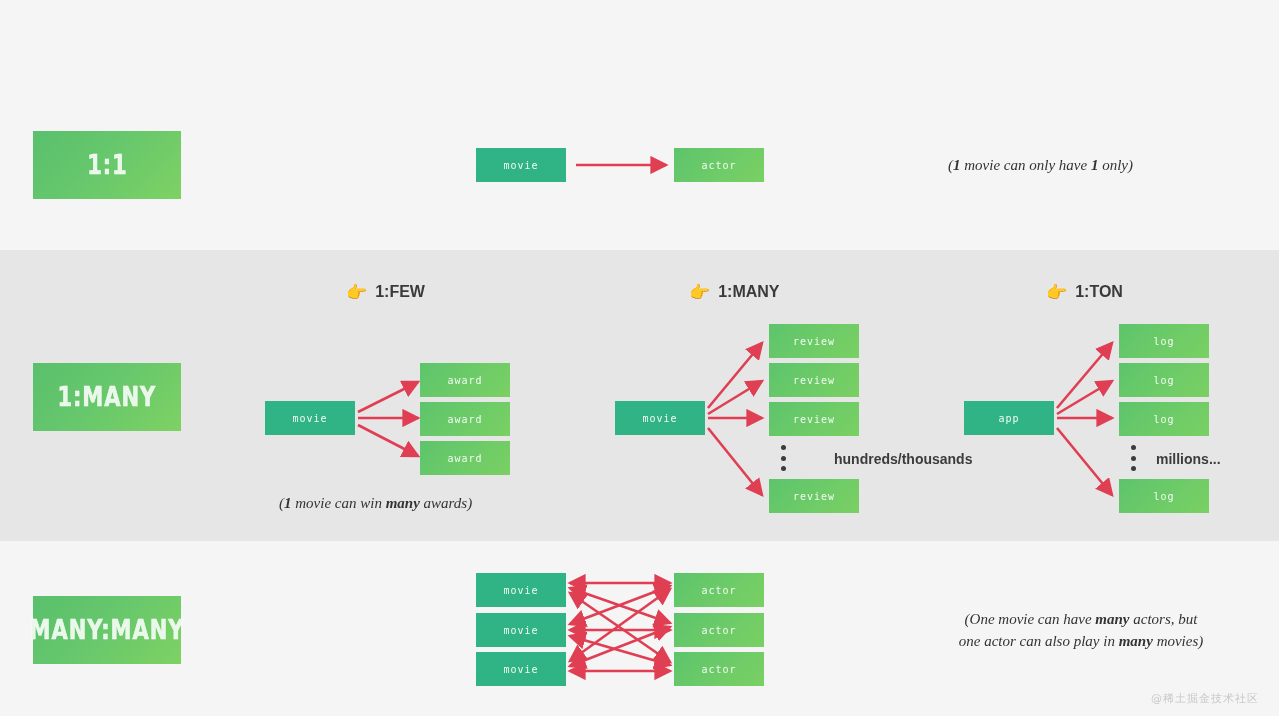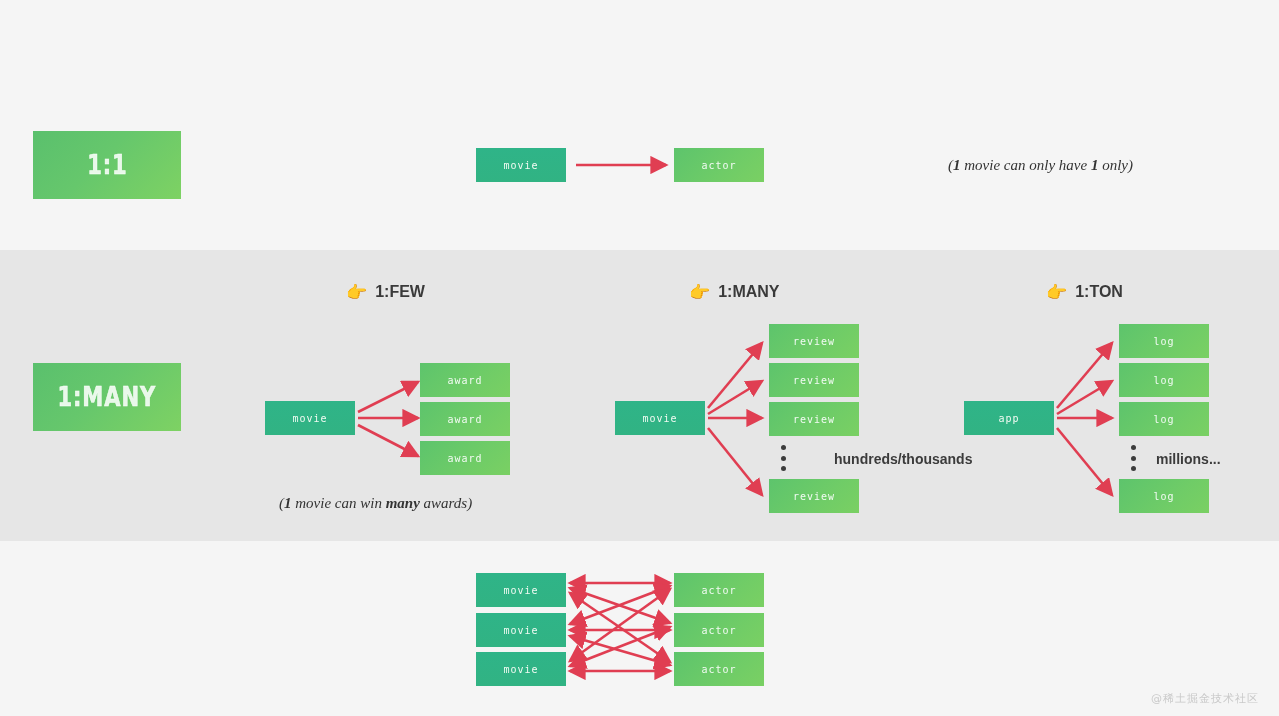--- a/index.html
+++ b/index.html
@@ -232,20 +232,23 @@
   <div class="vdots" style="left:1131px; top:445px;">
     <i></i>
       <i></i>
       <i></i>
   </div>
   <div class="dots-cap" style="left:1156px; top:451px;text-align:right;">millions...</div>
   <div class="ent dest" style="left:1119px; top:479px;">
     <span>log</span>
   </div>
 
+  <div class="cat-box" id="cat-m-many">
+    <span class="cat-text">MANY:MANY</span>
+  </div>
 
   <div class="ent src" style="left:476px; top:573px;">
     <span>movie</span>
   </div>
   <div class="ent src" style="left:476px; top:613px;">
     <span>movie</span>
   </div>
   <div class="ent src" style="left:476px; top:652px;">
     <span>movie</span>
   </div>
@@ -253,15 +256,19 @@
   <div class="ent dest" style="left:674px; top:573px;">
     <span>actor</span>
   </div>
   <div class="ent dest" style="left:674px; top:613px;">
     <span>actor</span>
   </div>
   <div class="ent dest" style="left:674px; top:652px;">
     <span>actor</span>
   </div>
 
+  <div class="note center" style="left:936px; top:609px; width:290px;">
+    <span class="ln"><span>(One movie can have </span><b>many</b><span> actors, but</span></span>
+    <span class="ln"><span>one actor can also play in </span><b>many</b><span> movies)</span></span>
+  </div>
 
   <div class="watermark">@稀土掘金技术社区</div>
 </div>
 
 </body></html>

